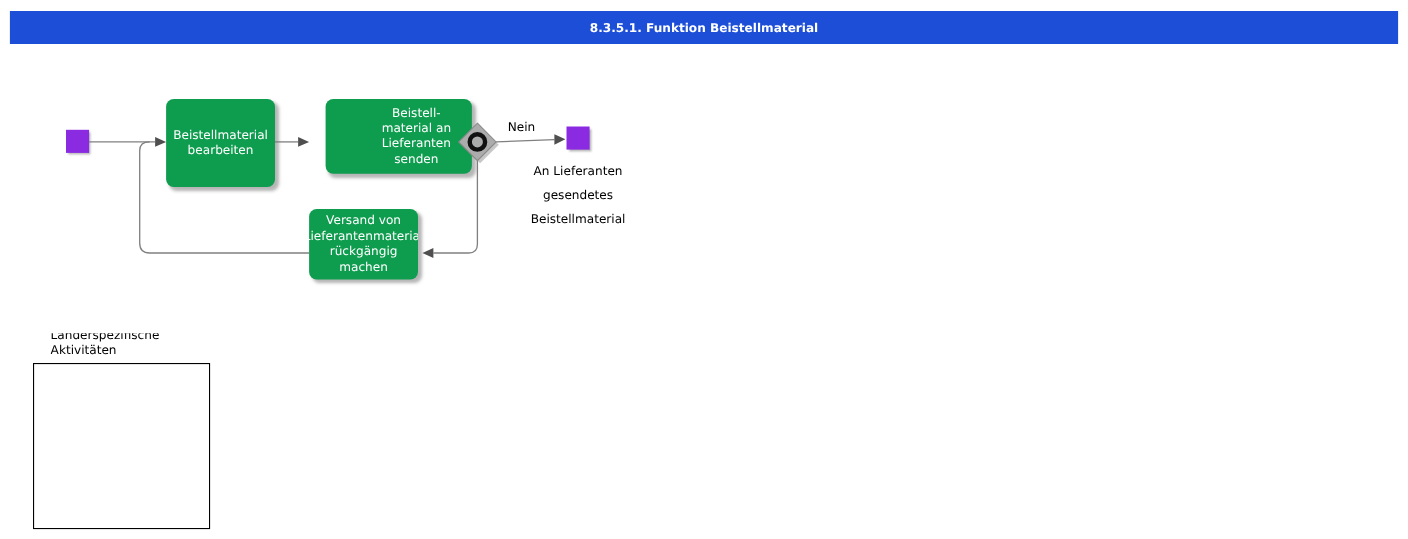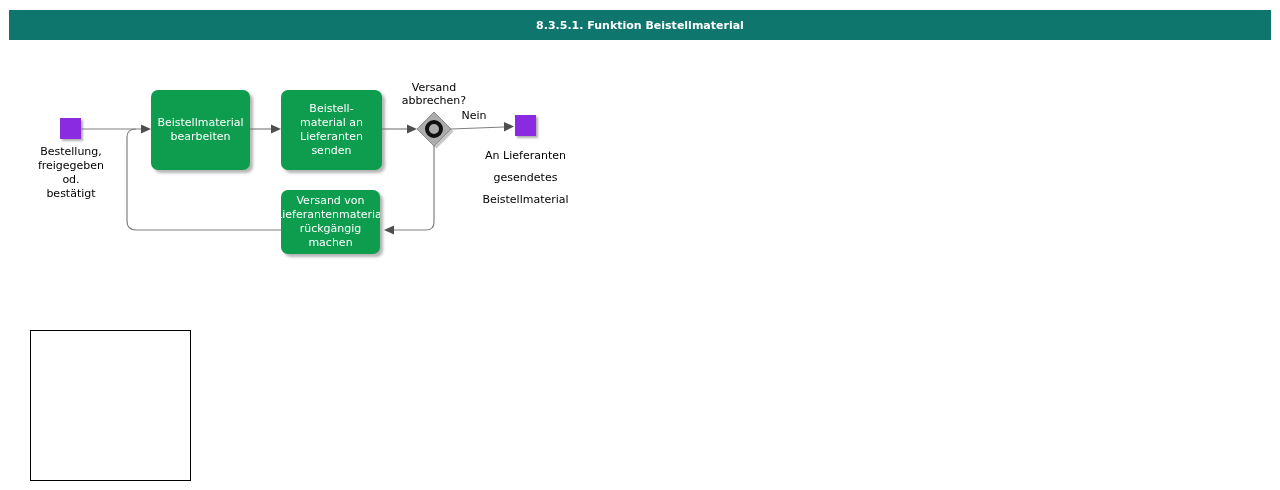--- a/index.html
+++ b/index.html
@@ -6,21 +6,21 @@
     margin: 0; padding: 0;
     width: 1280px; height: 490px;
     background: #ffffff;
     font-family: "DejaVu Sans", "Liberation Sans", sans-serif;
   }
   .page { position: relative; width: 1280px; height: 490px; overflow: hidden; }
 
   
   .titlebar {
     position: absolute; left: 9px; top: 10px; width: 1262px; height: 30px;
-    background: #0f766e; color: #ffffff;
+    background: #1d4ed8; color: #ffffff;
     display: flex; align-items: center; justify-content: center;
     font-size: 11px; font-weight: bold;
   }
 
   
   svg.connectors {
     position: absolute; left: 0; top: 0; width: 1280px; height: 490px;
     pointer-events: none;
   }
   svg.connectors path { stroke: #808080; stroke-width: 1.2; fill: none; }
@@ -29,21 +29,21 @@
   
   .func {
     position: absolute; background: #0E9C4E; color: #ffffff;
     border-radius: 7px; font-size: 11px; line-height: 14px;
     display: flex; align-items: center; justify-content: center;
     text-align: center; white-space: pre-line; overflow: hidden;
     box-shadow: 3px 3px 3px rgba(120,120,120,0.55);
     cursor: pointer;
   }
   #func-edit  { left: 151px; top: 90px;  width: 99px;  height: 80px; }
-  #func-send  { left: 281px; top: 90px;  width: 101px; height: 80px; }
+  #func-send  { left: 296px; top: 90px;  width: 101px; height: 68px; padding-left: 32px; }
   #func-undo  { left: 281px; top: 190px; width: 99px;  height: 64px; }
   #func-italy { left: 61px;  top: 371px; width: 99px;  height: 77px; }
 
   
   .event {
     position: absolute; width: 21px; height: 21px; background: #8A2BE2;
     box-shadow: 2px 2px 2px rgba(120,120,120,0.6);
   }
   #event-start { left: 60px;  top: 118px; }
   #event-end   { left: 515px; top: 115px; }
@@ -92,24 +92,20 @@
     <path d="M382,129 H407"></path>
     <polygon class="arrow" points="417,129 407,124.5 407,133.5"></polygon>
     <path d="M451,129 L504,127"></path>
     <polygon class="arrow" points="514,126.5 504,122 504,131.5"></polygon>
     <path d="M434,146 L434,222 Q434,230 426,230 L394,230"></path>
     <polygon class="arrow" points="384,230 394,225.5 394,234.5"></polygon>
     <path d="M281,230 L136,230 Q127,230 127,221 L127,137 Q127,129 136,129"></path>
   </svg>
 
   <div class="event" id="event-start"></div>
-  <div class="lbl" id="lbl-start">Bestellung,
-freigegeben
-od.
-bestätigt</div>
 
   <div class="event" id="event-end"></div>
   <div class="lbl" id="lbl-end">An Lieferanten
 gesendetes
 Beistellmaterial</div>
 
   <div class="func" id="func-edit">Beistellmaterial
 bearbeiten</div>
   <div class="func" id="func-send">Beistell-
 material an
@@ -118,19 +114,21 @@
   <div class="func" id="func-undo">Versand von
 Lieferantenmaterial
 rückgängig
 machen</div>
 
   <svg class="gateway" viewBox="0 0 46 46">
     <polygon points="23,6 40,23 23,40 6,23" transform="translate(2.5,2.5)" fill="rgba(0,0,0,0.22)"></polygon>
     <polygon points="23,6 40,23 23,40 6,23" fill="#ACACAC" stroke="#8A8A8A" stroke-width="1"></polygon>
     <circle cx="23" cy="23" r="7" fill="#ACACAC" stroke="#111111" stroke-width="4"></circle>
   </svg>
-  <div class="lbl" id="lbl-gateway">Versand
-abbrechen?</div>
   <div class="lbl" id="lbl-nein">Nein</div>
 
+  <div id="country-label-clip">
+    <div class="clip-inner">Länderspezifische
+Aktivitäten</div>
+  </div>
   <div id="country-box"></div>
 
 </div>
 
 </body></html>

